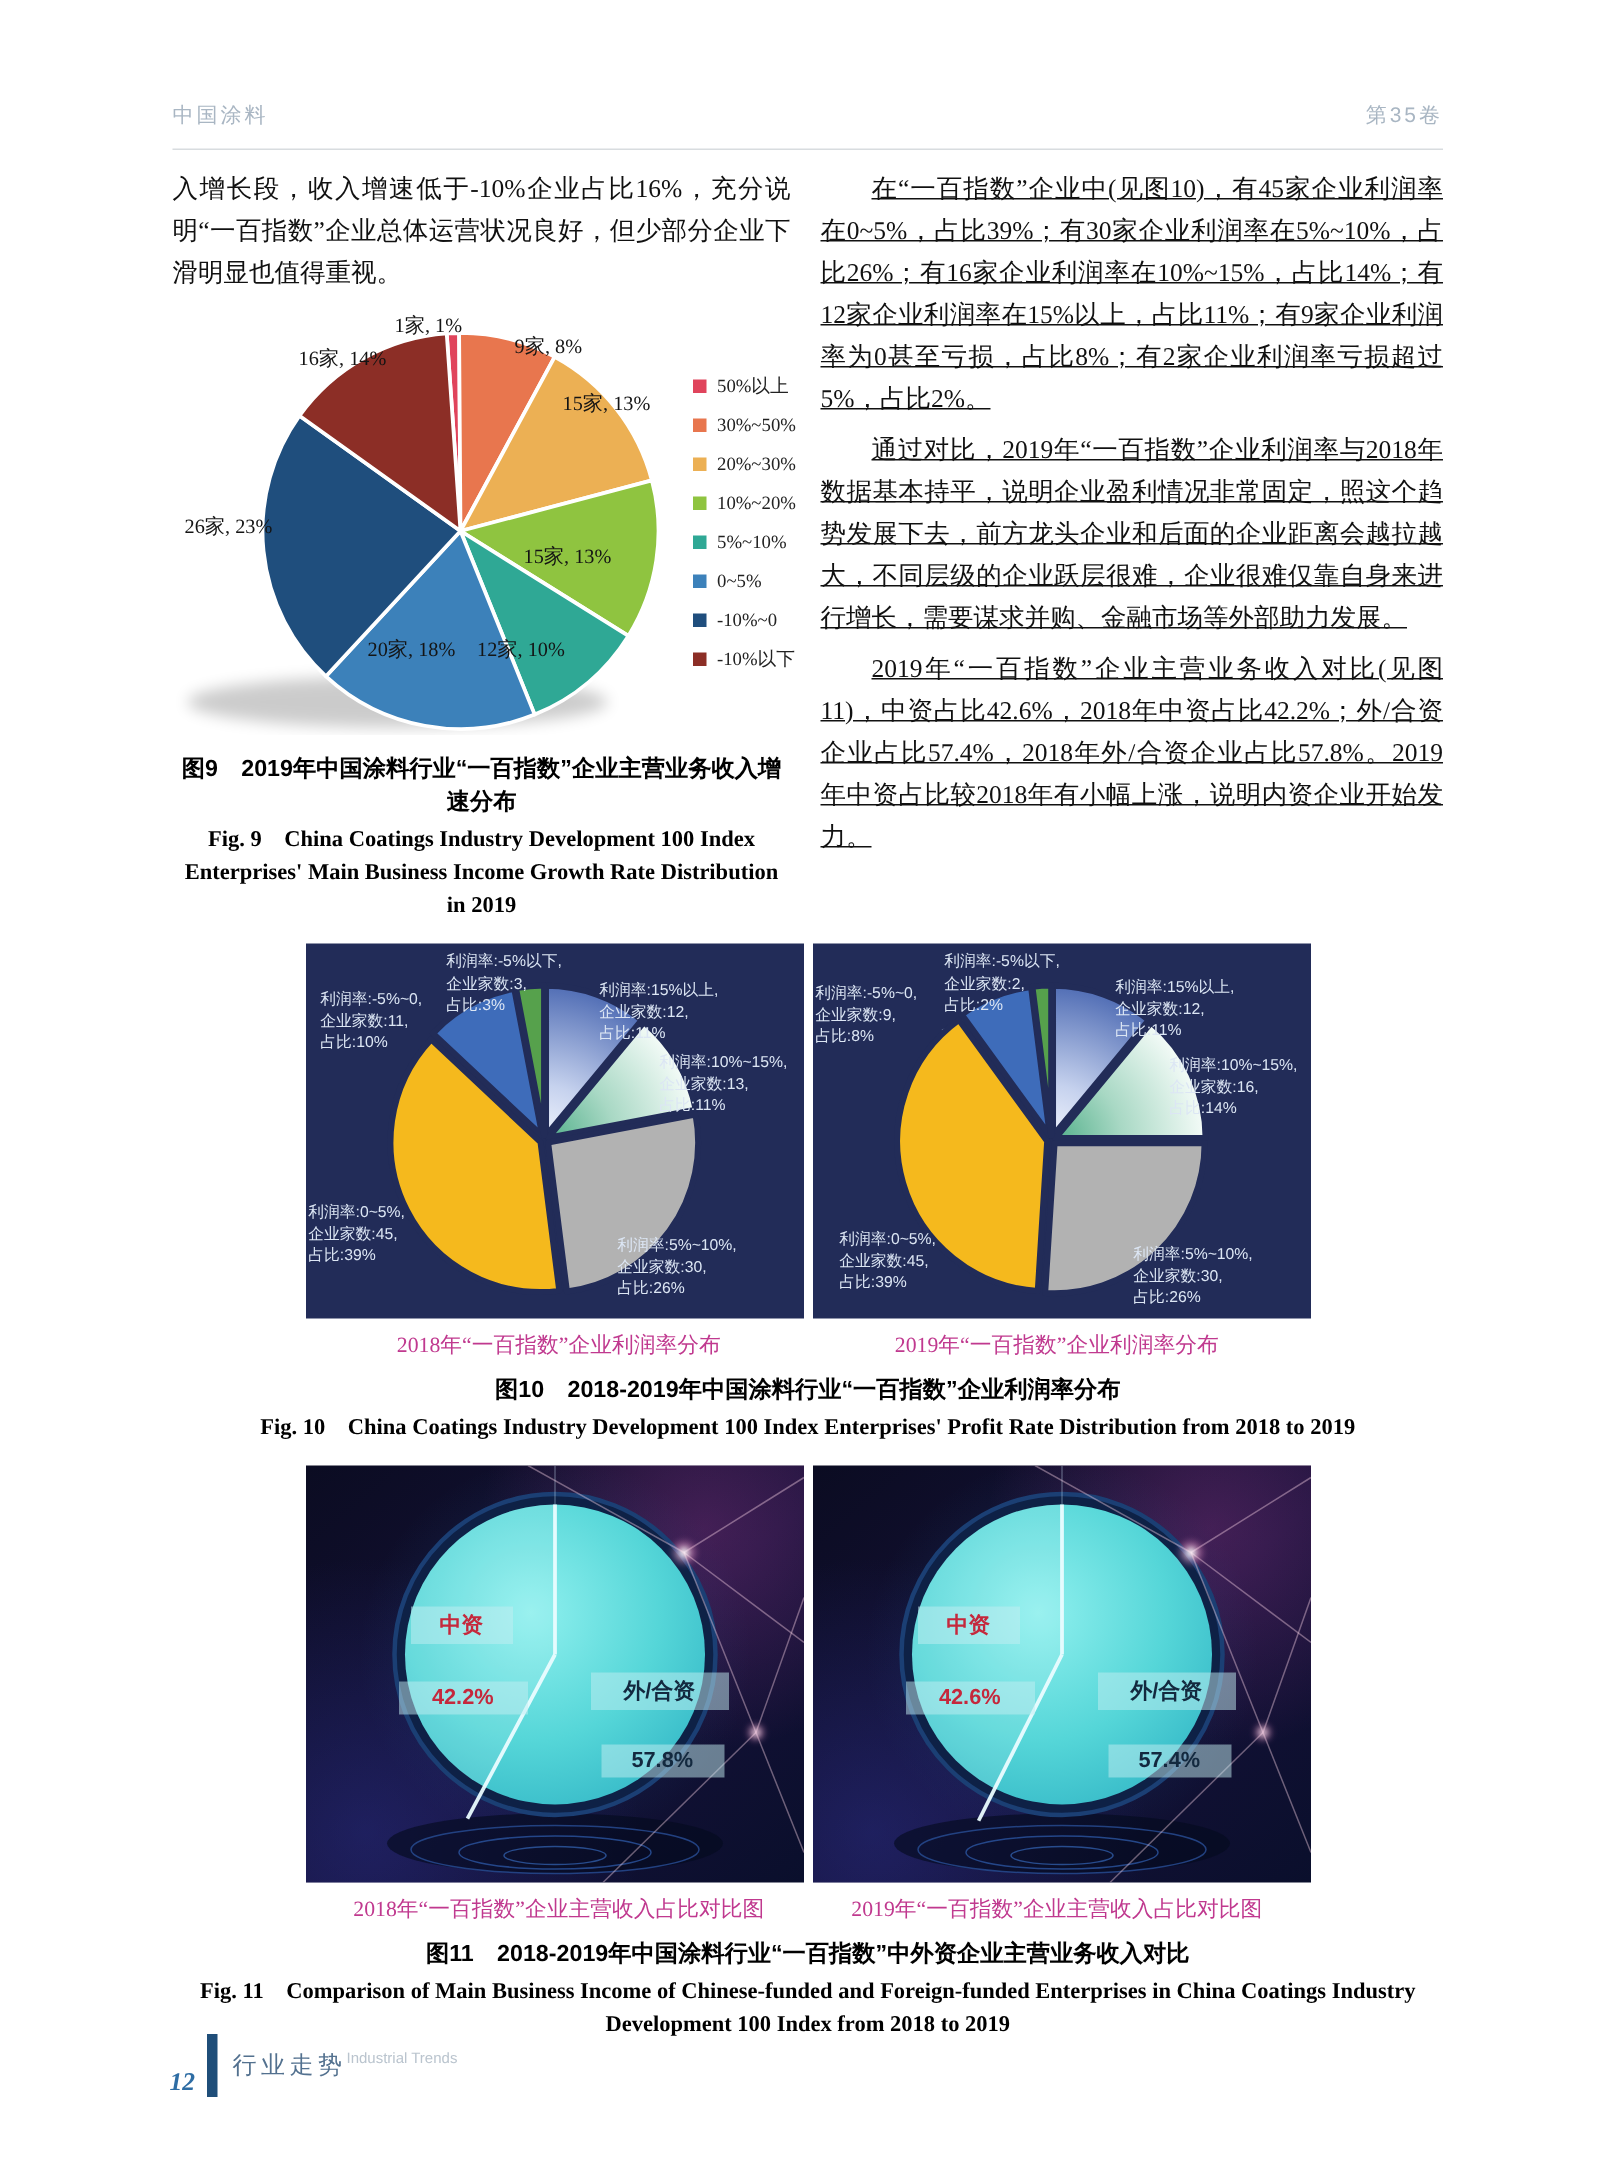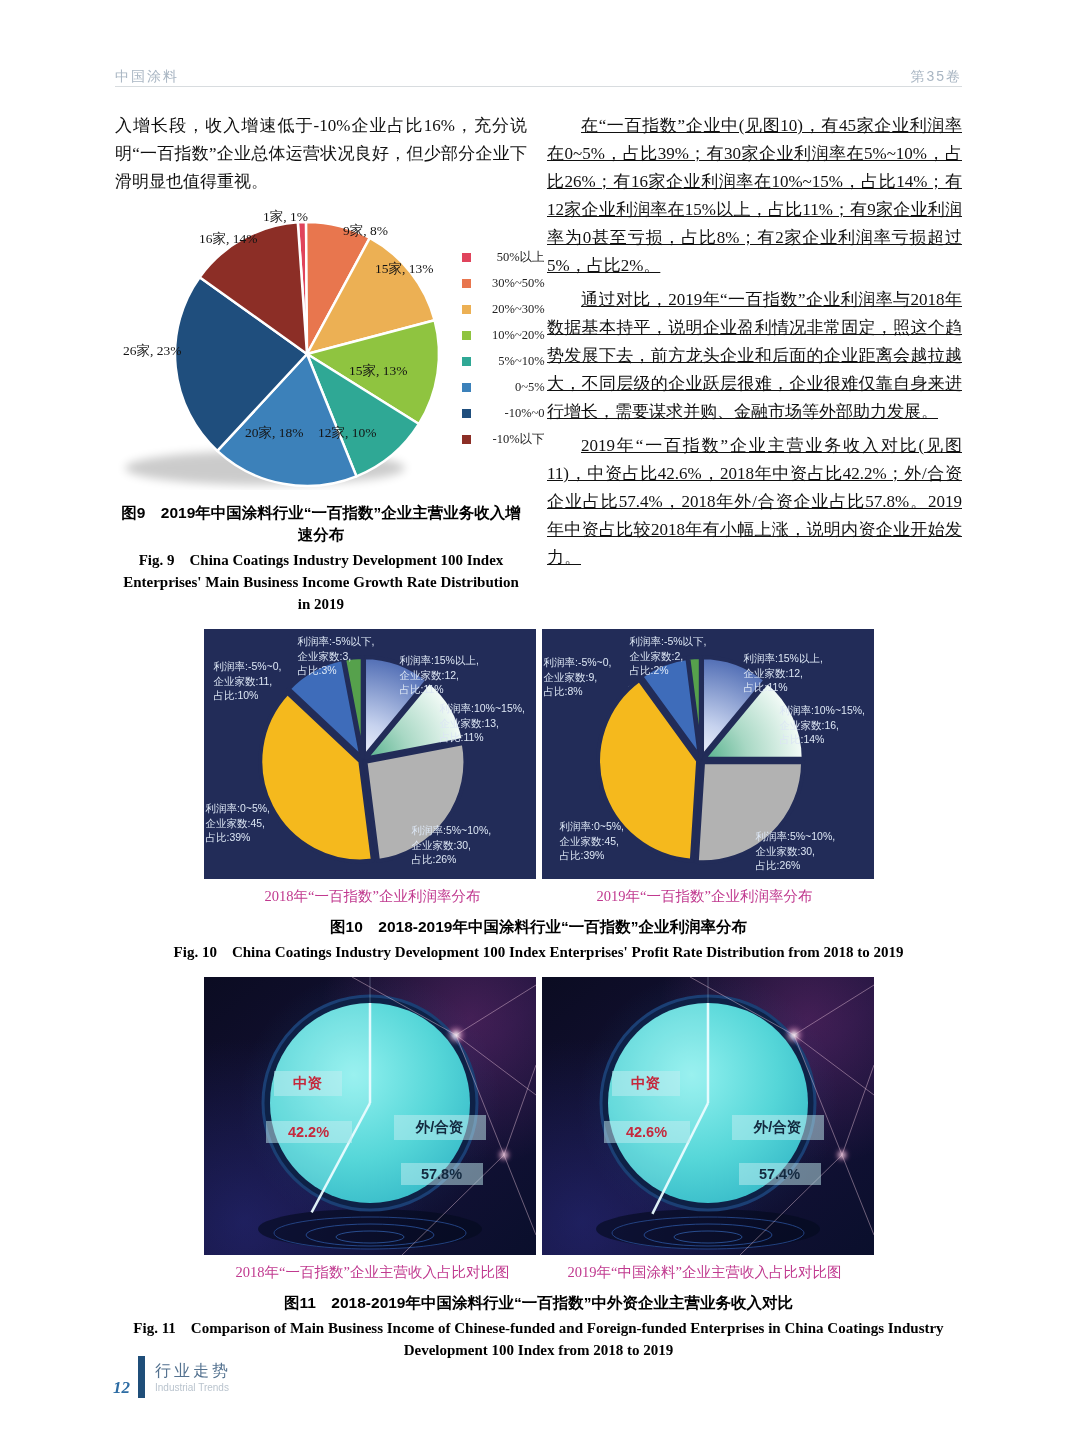--- a/index.html
+++ b/index.html
@@ -1,36 +1,36 @@
 <!DOCTYPE html>
 <html><head>
 <meta charset="utf-8">
 <style>
   html,body{margin:0;padding:0;background:#e8e8e8;}
   .page{position:relative;width:1076px;height:1450px;background:#ffffff;overflow:hidden;
         font-family:"Liberation Serif","DejaVu Serif",serif;color:#111;}
   
   .header{position:absolute;left:115px;right:114px;top:68px;display:flex;justify-content:space-between;
           align-items:flex-end;color:#a9b6c3;font-size:14px;letter-spacing:2px;
-          border-bottom:1px solid #d8dcdf;padding-bottom:0;
+          border-bottom:1px solid #d8dcdf;padding-bottom:13px;
           font-family:"Liberation Sans","DejaVu Sans",sans-serif;}
   
   .content{position:absolute;left:115px;right:114px;top:112px;}
   .columns{display:flex;gap:20px;}
   .col-left{width:412px;flex:none;}
   .col-right{flex:1;text-decoration:underline;}
   p.body-text{margin:0 0 6px 0;font-size:17px;line-height:28px;text-align:justify;}
   p.indent{text-indent:2em;}
   
   .fig9{position:relative;width:450px;height:288px;margin-top:8px;}
   .fig9 svg{position:absolute;left:0;top:0;}
   .f9-label{position:absolute;font-size:13.5px;color:#141414;white-space:nowrap;
             font-family:"Liberation Serif","DejaVu Serif",serif;}
   .fig9-legend{position:absolute;left:347px;top:40px;}
-  .legend-row{display:flex;align-items:center;gap:21px;height:26px;justify-content:space-between;}
+  .legend-row{display:flex;align-items:center;gap:7px;height:26px;}
   .legend-swatch{width:9px;height:9px;flex:none;}
   .legend-text{font-size:12.5px;color:#222;white-space:nowrap;}
   
   .cap-zh{margin-top:10px;text-align:center;font-weight:bold;font-size:15.5px;line-height:22px;color:#000;
           font-family:"Liberation Sans","DejaVu Sans",sans-serif;}
   .cap-en{margin-top:3px;text-align:center;font-weight:bold;font-size:15px;line-height:22px;color:#000;
           font-family:"Liberation Serif","DejaVu Serif",serif;}
   .col-left .cap-en{max-width:400px;margin-left:auto;margin-right:auto;}
   
   .fig10-row{display:flex;gap:6px;justify-content:center;margin-top:14px;}
@@ -56,21 +56,21 @@
   .pos-nl{left:70px;top:94px;width:56px;}
   .pos-vl{left:62px;top:144px;width:74px;}
   .pos-nr{left:190px;top:138px;width:80px;}
   .pos-vr{left:197px;top:186px;width:70px;}
   .cap-en.en-wide{max-width:840px;margin-left:auto;margin-right:auto;}
   
   .footer{position:absolute;left:113px;top:1356px;display:flex;align-items:center;}
   .page-num{font-style:italic;font-weight:bold;font-size:17px;color:#2e6da4;
             font-family:"Liberation Serif","DejaVu Serif",serif;align-self:flex-end;}
   .footer-bar{width:7px;height:42px;background:#1f4e79;margin:0 10px 0 8px;flex:none;}
-  .footer-labels{display:flex;flex-direction:column;justify-content:center;}
+  .footer-labels{display:flex;flex-direction:row;justify-content:center;}
   .sec-zh{font-size:16px;letter-spacing:3px;color:#53718f;font-family:"Liberation Sans","DejaVu Sans",sans-serif;}
   .sec-en{font-size:10px;color:#bac4ce;font-family:"Liberation Sans","DejaVu Sans",sans-serif;}
 </style>
 </head>
 <body>
 
 <div class="page">
 
   <div class="header">
     <span>中国涂料</span>
@@ -339,21 +339,21 @@
             <circle cx="300" cy="178" r="2.8" fill="#ffe2f0" filter="url(#fig11bf)"></circle>
           </svg>
         <div class="f11-box f11-red pos-nl" id="fig11b-name-l">中资</div>
         <div class="f11-box f11-red pos-vl" id="fig11b-val-l">42.6%</div>
         <div class="f11-box f11-dark pos-nr" id="fig11b-name-r">外/合资</div>
         <div class="f11-box f11-dark pos-vr" id="fig11b-val-r">57.4%</div>
       </div>
     </div>
     <div class="pink-row">
       <div class="pink-cap">2018年“一百指数”企业主营收入占比对比图</div>
-      <div class="pink-cap">2019年“中国涂料”企业主营收入占比对比图</div>
+      <div class="pink-cap">2019年“一百指数”企业主营收入占比对比图</div>
     </div>
     <div class="cap-zh">图11　2018-2019年中国涂料行业“一百指数”中外资企业主营业务收入对比</div>
     <div class="cap-en en-wide">Fig. 11　Comparison of Main Business Income of Chinese-funded and Foreign-funded Enterprises in China Coatings Industry Development 100 Index from 2018 to 2019</div>
   </div>
 
   <div class="footer">
     <span class="page-num">12</span>
     <span class="footer-bar"></span>
     <span class="footer-labels">
       <span class="sec-zh">行业走势</span>

